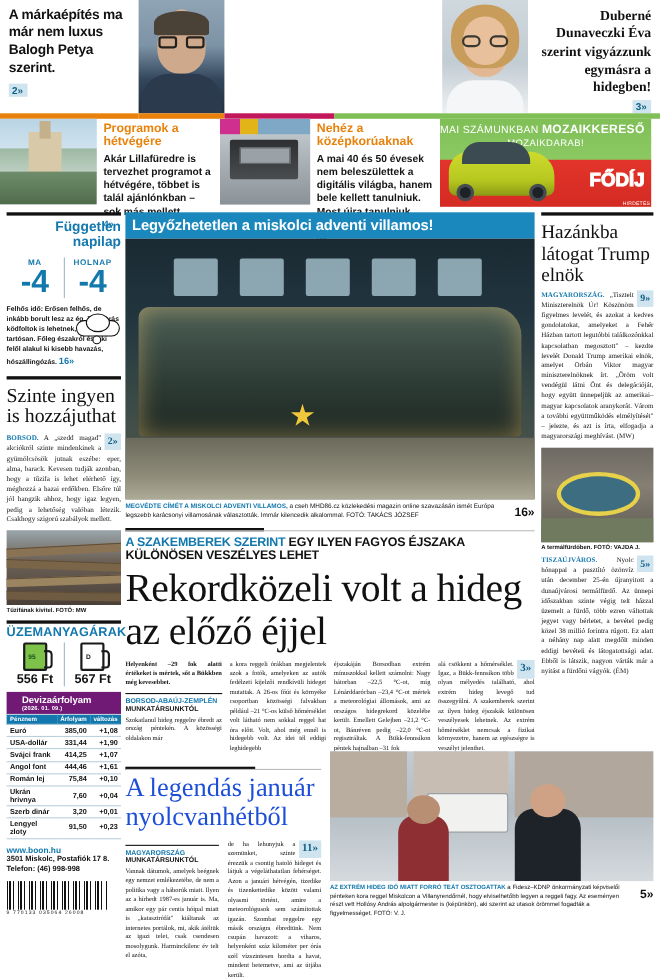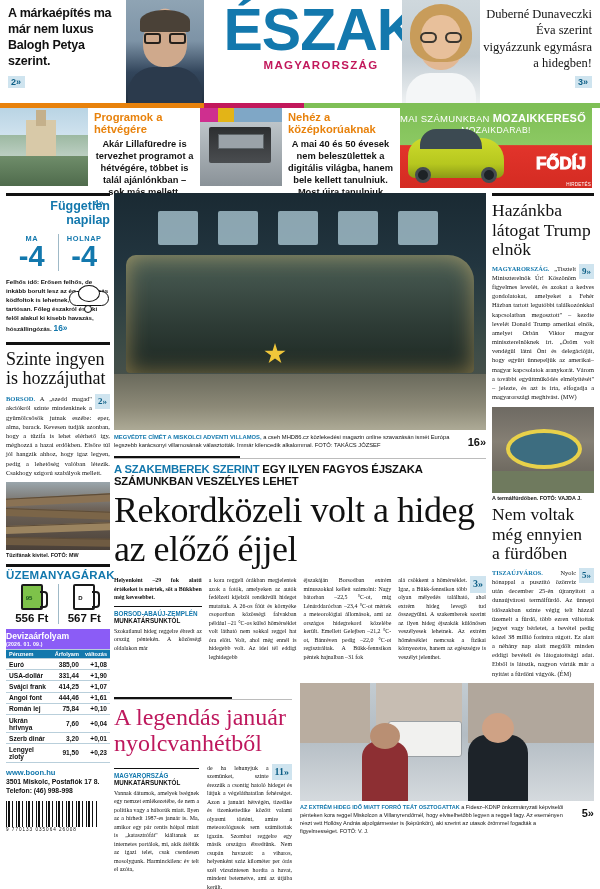--- a/index.html
+++ b/index.html
@@ -18,21 +18,21 @@
     font-family:"Liberation Sans", sans-serif; font-weight:bold;
     font-size:12.5px; line-height:1.27; color:#111; letter-spacing:-0.2px;
   }
   .pagenum {
     display:inline-block; background:#cfe4ef; color:#0d5f86;
     font-weight:bold; font-size:9px; padding:1px 4px 1px 3px; margin-top:6px;
   }
   .promo-right { position:absolute; right:8px; top:6px; width:110px; text-align:right; }
   .promo-right .ptxt {
     font-family:"Liberation Serif", serif; font-size:12.5px;
-    line-height:1.3; color:#111;
+    line-height:1.3; color:#111;font-weight:bold;
   }
   .promo-right .pagenum { margin-top:4px; }
 
   .headshot-l {
     position:absolute; left:126px; top:0; width:78px; height:103px;
     background:
       radial-gradient(ellipse at 50% 36%, #d9b49a 0 30%, rgba(217,180,154,0) 31%),
       linear-gradient(180deg,#8fa4b4 0%, #7d93a6 40%, #33465c 70%, #22303f 100%);
     overflow:hidden;
   }
@@ -78,21 +78,21 @@
   
   .colorbar { position:absolute; left:0; top:103px; width:600px; height:5px; display:flex; }
   .colorbar span { height:5px; }
 
   
   .teasers { position:absolute; left:0; top:108px; width:600px; height:82px; display:flex; gap:0; }
   .teaser { display:flex; height:78px; }
   .teaser .thumb { flex:0 0 auto; height:78px; }
   .teaser .tbody { padding:3px 5px 0 6px; }
   .teaser .th { font-weight:bold; font-size:11.2px; color:#e8820c; line-height:1.1; }
-  .teaser .tp { font-size:9.3px; line-height:1.30; color:#141414; margin-top:2px; font-weight:600;text-align:center;}
+  .teaser .tp { font-size:9.3px; line-height:1.30; color:#141414; margin-top:2px; font-weight:600;}
   .refnum { color:#1378ad; font-weight:bold; font-size:8.4px; }
 
   .thumb-castle{
     width:88px;
     background:
       linear-gradient(180deg,#b9d4e4 0%, #cfe2ee 34%, #9db9a2 35%, #e9eef0 100%);
     position:relative; overflow:hidden;
   }
   .thumb-castle:before{
     content:""; position:absolute; left:26px; top:12px; width:30px; height:40px; background:#d8c9a8;
@@ -196,21 +196,21 @@
     border:2px solid #1a1a1a; border-radius:2px; background:#fff; }
   .pumpicon.g { background:#7ec24a; }
   .pumpicon.d { background:#fff; }
   .pumpicon:after{ content:""; position:absolute; right:-7px; top:5px; width:6px; height:13px;
     border:2px solid #1a1a1a; border-left:none; border-radius:0 4px 4px 0;}
   .pumpicon span{ position:absolute; left:3px; top:9px; font-size:6px; font-weight:bold; color:#111;}
   .pumpicon.g span{ color:#16521a; }
   .pumpprice { font-weight:bold; font-size:11.5px; margin-top:2px; color:#111;}
 
   table.fx { width:104px; border-collapse:collapse; margin-top:5px; }
-  table.fx .hdr td { background:#8b5cf6; color:#fff; font-weight:bold; font-size:8.6px; padding:2px 0;margin-top:32px; }
+  table.fx .hdr td { background:#701a75; color:#fff; font-weight:bold; font-size:8.6px; padding:2px 14px;margin-top:32px; }
   table.fx .hdr td .tiny { display:block; font-size:5.2px; font-weight:bold; letter-spacing:0.2px;}
   table.fx .sub td { background:#1378ad; color:#fff; font-size:5.6px; font-weight:bold; padding:1px 3px; }
   table.fx td { font-size:6.6px; padding:1.6px 3px; border-bottom:1px solid #b9cfdb; color:#111; font-weight:bold;}
   table.fx td.num { text-align:right; }
   .web { color:#1378ad; font-weight:bold; font-size:7.6px; margin-top:5px;}
   .addr { font-size:6.8px; font-weight:bold; color:#111; line-height:1.4; }
   .barcode { margin-top:5px; height:26px; width:92px;
      background:repeating-linear-gradient(90deg,#111 0 1px,#fff 1px 2px,#111 2px 4px,#fff 4px 6px,#111 6px 7px,#fff 7px 10px);
   }
   .barnum { font-size:4.6px; letter-spacing:1px; color:#111; }
@@ -262,21 +262,21 @@
           border-top:1px solid #111; padding-top:3px; margin-top:4px;}
   .byline { font-weight:bold; font-size:6.3px; font-family:"Liberation Sans",sans-serif; color:#111; margin-bottom:3px;}
   .pg-box { display:inline-block; background:#cfe4ef; color:#0d5f86; font-weight:bold;
             font-size:10px; padding:1px 3px; float:right; margin-left:3px;}
 
   
   .rule-blk { border-top:3px solid #111; width:126px; margin-top:8px; }
   .rule-thin { border-top:1px solid #bcbcbc; margin-top:-1px; }
   h2.sec {
     font-family:"Liberation Serif", serif; font-weight:normal; font-size:24px;
-    line-height:1.08; margin-top:5px; color:#be185d;
+    line-height:1.08; margin-top:5px; color:#1d4ed8;
   }
   .cols2 { display:flex; gap:8px; margin-top:7px; }
   .cols2 .c { flex:1; }
 
   
   .rrail { position:absolute; left:492px; top:0; width:102px; }
   .rrail .rule-top { border-top:3px solid #111; }
   .rrail h2 { font-family:"Liberation Serif", serif; font-weight:normal; font-size:17.5px;
      line-height:1.12; margin-top:5px; color:#111;}
   .rrail .lead { font-family:"Liberation Serif", serif; font-size:6.4px; line-height:1.43;
@@ -314,24 +314,20 @@
     </div>
 
     <div class="headshot-l">
       <div class="glasses-l">
           <i></i>
           <i></i>
         </div>
       <div class="body-l"></div>
     </div>
 
-    <div class="masthead">
-      <div class="logo">ÉSZAK</div>
-      <div class="sub">MAGYARORSZÁG</div>
-    </div>
 
     <div class="headshot-r">
       <div class="hair-r"></div>
       <div class="glasses-r">
           <i></i>
           <i></i>
         </div>
       <div class="coat-r"></div>
     </div>
 
@@ -504,20 +500,21 @@
 
       <div class="web">www.boon.hu</div>
       <div class="addr">3501 Miskolc, Postafiók 17 8.</div>
       <div class="addr">Telefon: (46) 998-998</div>
       <div class="barcode"></div>
       <div class="barnum">9 770133 035064   26008</div>
     </div>
 
     <div class="center">
 
+      <div class="banner">Legyőzhetetlen a miskolci adventi villamos!</div>
 
       <div class="tramphoto">
         <div class="lights"></div>
         <div class="tram"></div>
         <div class="win" style="left:44px"></div>
         <div class="win" style="left:104px"></div>
         <div class="win" style="left:164px"></div>
         <div class="win" style="left:224px"></div>
         <div class="win" style="left:284px"></div>
         <div class="star"></div>
@@ -527,21 +524,21 @@
       <div class="photo-cap">
         <span class="cap-pg">16»</span>
         <span class="blu">MEGVÉDTE CÍMÉT A MISKOLCI ADVENTI VILLAMOS,</span>
         <span>a cseh MHD86.cz közlekedési magazin online szavazásán ismét Európa legszebb karácsonyi villamosának választották. Immár kilencedik alkalommal. FOTÓ: TAKÁCS JÓZSEF</span>
       </div>
 
       <div class="kicker-rule"></div>
       <div class="kicker-line"></div>
       <div class="kicker">
         <span class="blu">A SZAKEMBEREK SZERINT</span>
-        <span>EGY ILYEN FAGYOS ÉJSZAKA SZÁMUNKBAN VESZÉLYES LEHET</span>
+        <span>EGY ILYEN FAGYOS ÉJSZAKA KÜLÖNÖSEN VESZÉLYES LEHET</span>
       </div>
       <h1 class="main">Rekordközeli volt a hideg az előző éjjel</h1>
 
       <div class="cols3">
         <div class="c">
           <div class="bodytext" style="font-weight:bold">Helyenként –29 fok alatti értékeket is mértek, sőt a Bükkben még kevesebbet.</div>
           <div class="dept">BORSOD-ABAÚJ-ZEMPLÉN</div>
           <div class="byline">MUNKATÁRSUNKTÓL</div>
           <div class="bodytext">Szokatlanul hideg reggelre ébredt az ország péntekén. A közösségi oldalakon már</div>
         </div>
@@ -568,21 +565,20 @@
 
       <div class="spapic">
         <div class="pool"></div>
         <div class="deck"></div>
       </div>
       <div class="cap">
         <span style="font-weight:bold">A termálfürdőben.</span>
         <span>FOTÓ: VAJDA J.</span>
       </div>
 
-      <h2 style="margin-top:4px">Nem voltak még ennyien a fürdőben</h2>
       <div class="lead">
         <span class="pg-inline">5»</span>
         <span class="dl">TISZAÚJVÁROS.</span>
         <span>Nyolc hónappal a pusztító özönvíz után december 25-én újranyitott a dunaújvárosi termálfürdő. Az ünnepi időszakban szinte végig telt házzal üzemelt a fürdő, több ezren váltottak jegyet vagy bérletet, a bevétel pedig közel 38 millió forintra rúgott. Ez alatt a néhány nap alatt megdőlt minden eddigi bevételi és látogatottsági adat. Ebből is látszik, nagyon várták már a nyitást a fürdőni vágyók. (ÉM)</span>
       </div>
     </div>
 
     <div style="position:absolute;left:114px;top:496px;width:178px">
       <div class="rule-blk" style="width:118px"></div>
       <div class="rule-thin"></div>

